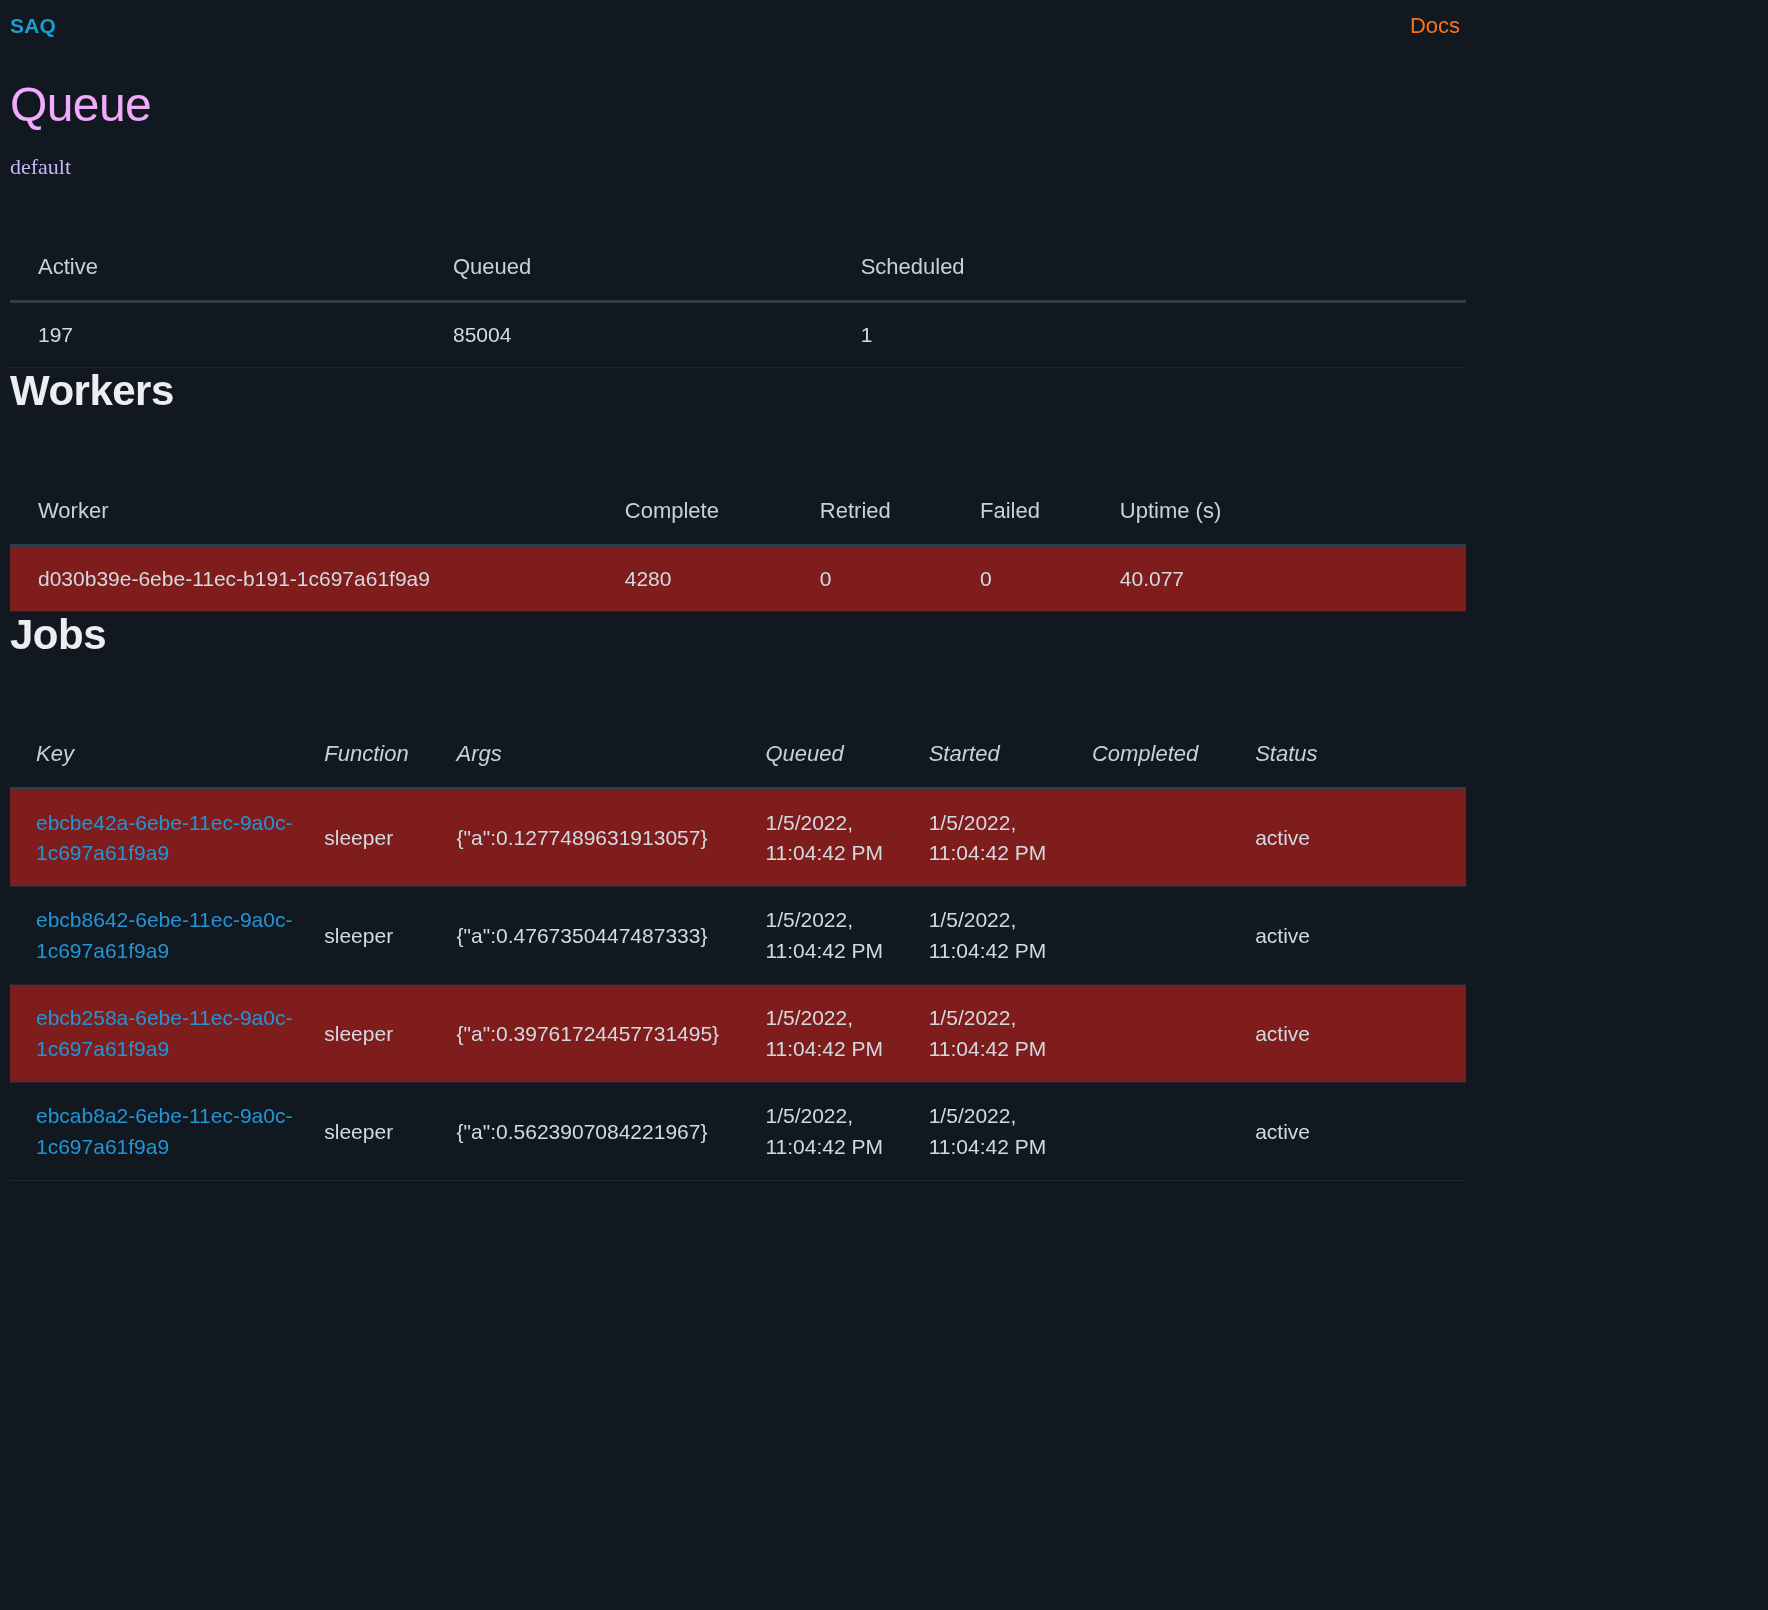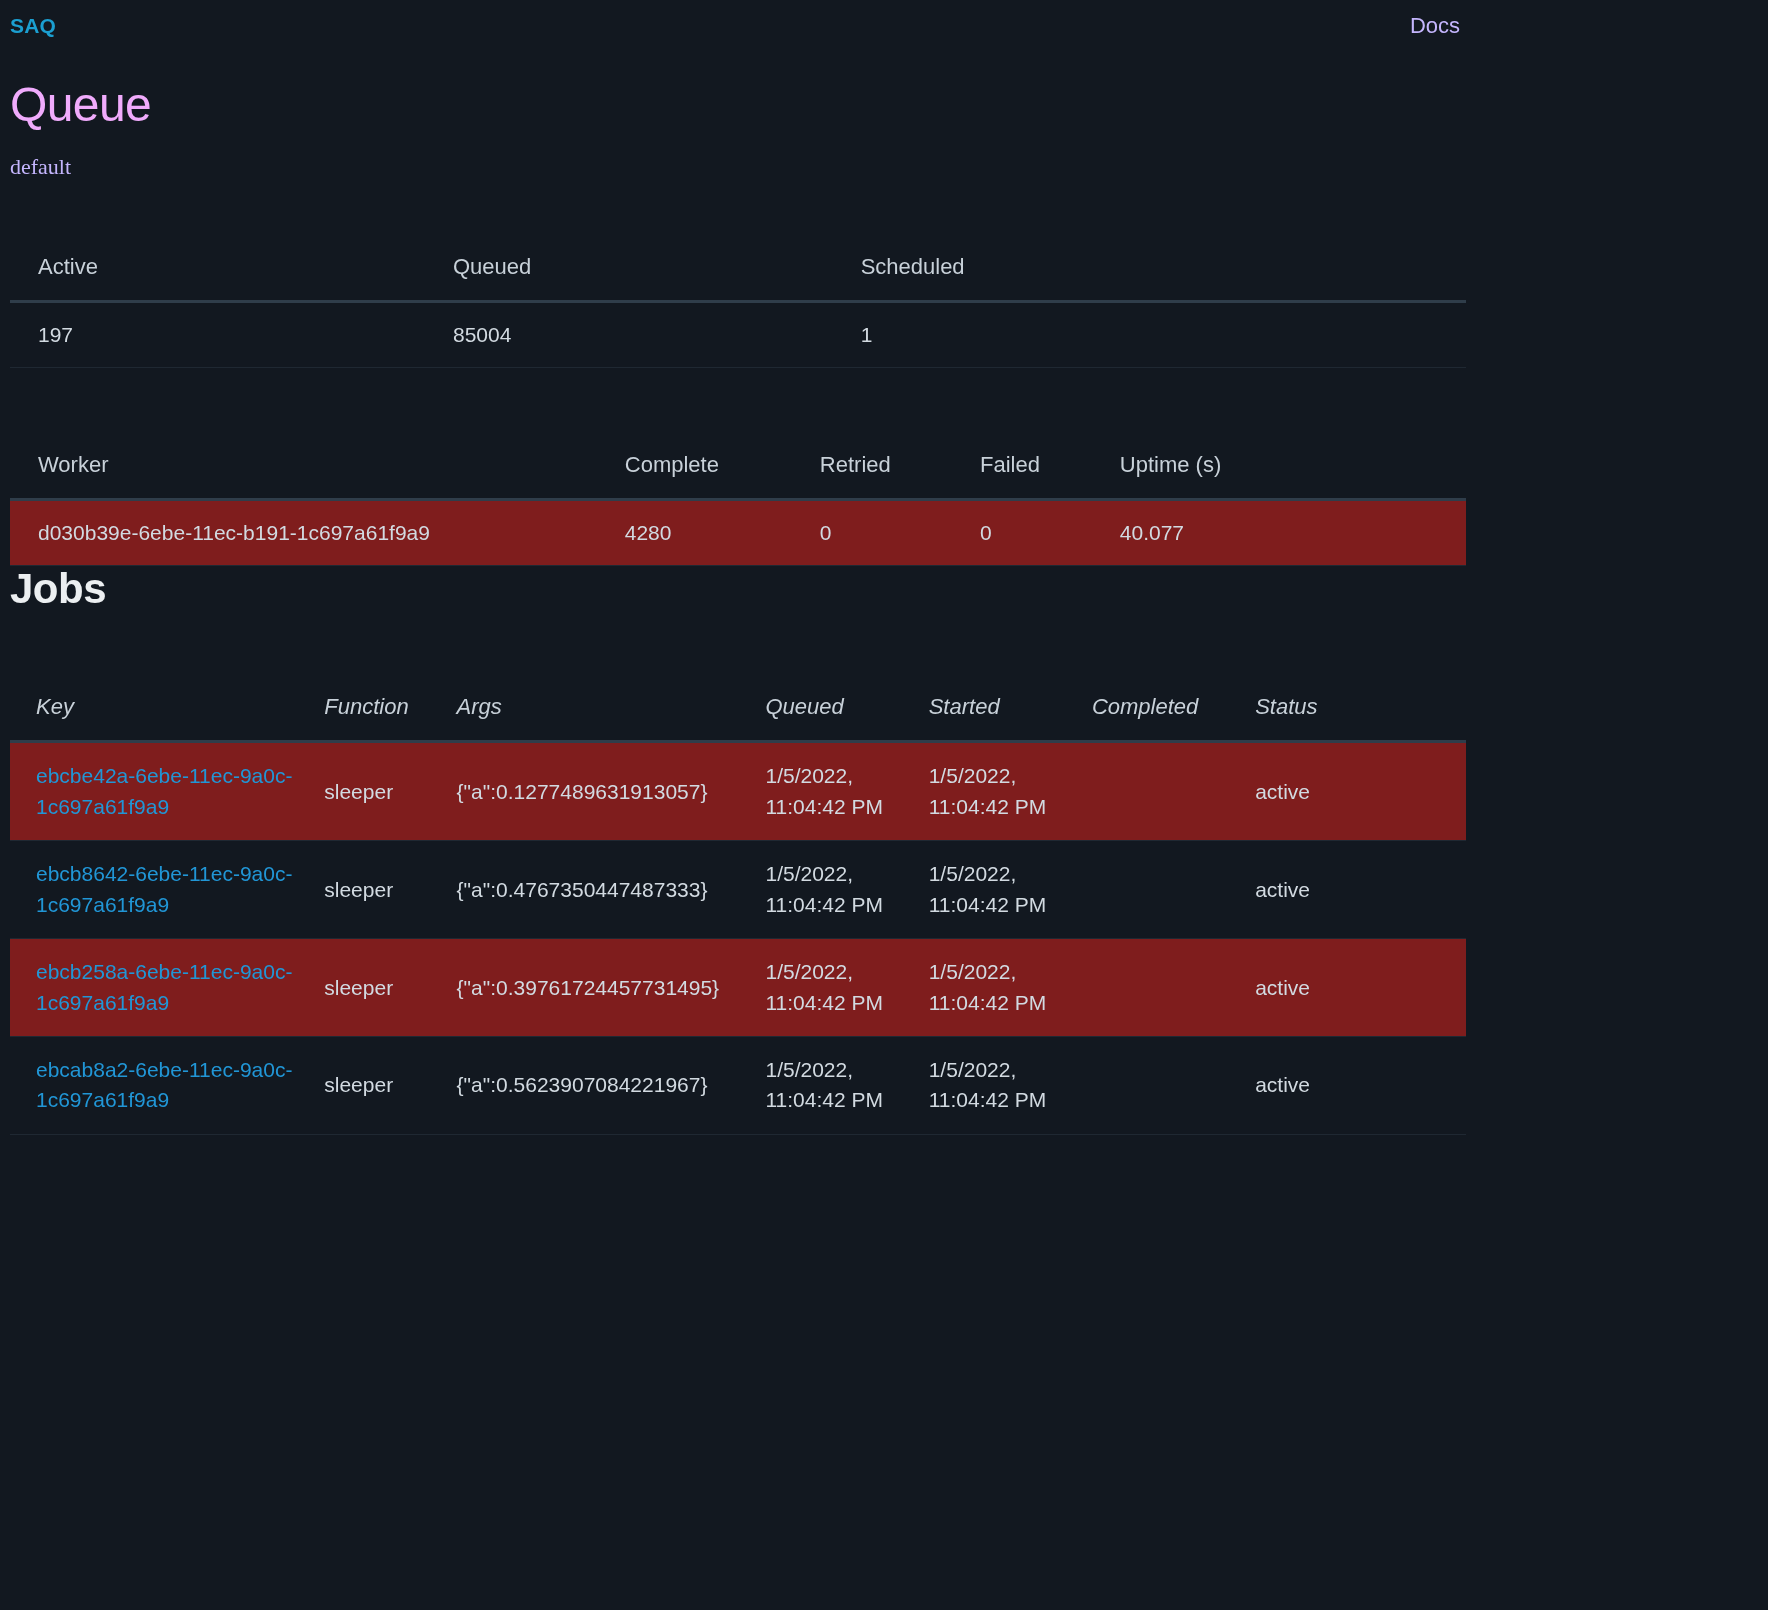--- a/index.html
+++ b/index.html
@@ -26,21 +26,21 @@
     padding-top: 8px;
   }
   .nav-brand {
     color: #1b9fd1;
     font-size: 21px;
     font-weight: 700;
     text-decoration: none;
     letter-spacing: 0.2px;
   }
   .nav-link {
-    color: #c4b5fd;
+    color: #f97316;
     font-size: 22px;
     font-weight: 400;
     text-decoration: none;
     padding-right: 6px;
   }
   
   h1.section-title {
     font-size: 48px;
     font-weight: 400;
     color: #f0abfc;
@@ -155,20 +155,21 @@
     </thead>
     <tbody>
       <tr>
         <td>197</td>
         <td>85004</td>
         <td>1</td>
       </tr>
     </tbody>
   </table>
 
+  <h2 class="section-title workers-heading">Workers</h2>
 
   <table class="workers-table">
     <colgroup>
         <col class="w1">
         <col class="w2">
         <col class="w3">
         <col class="w4">
         <col class="w5">
       </colgroup>
     <thead>

